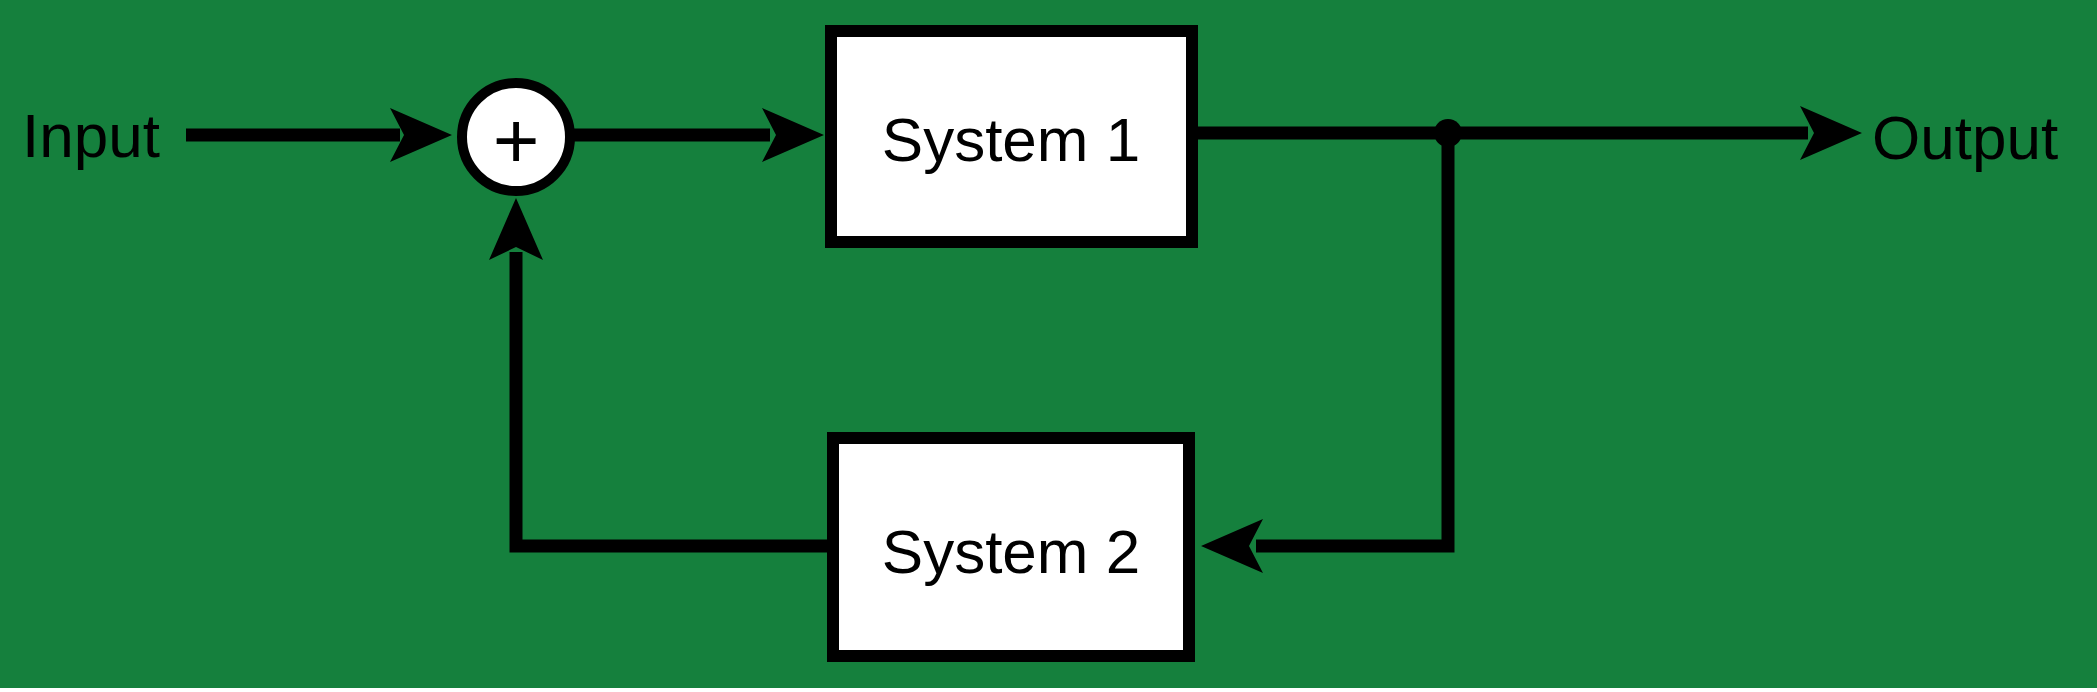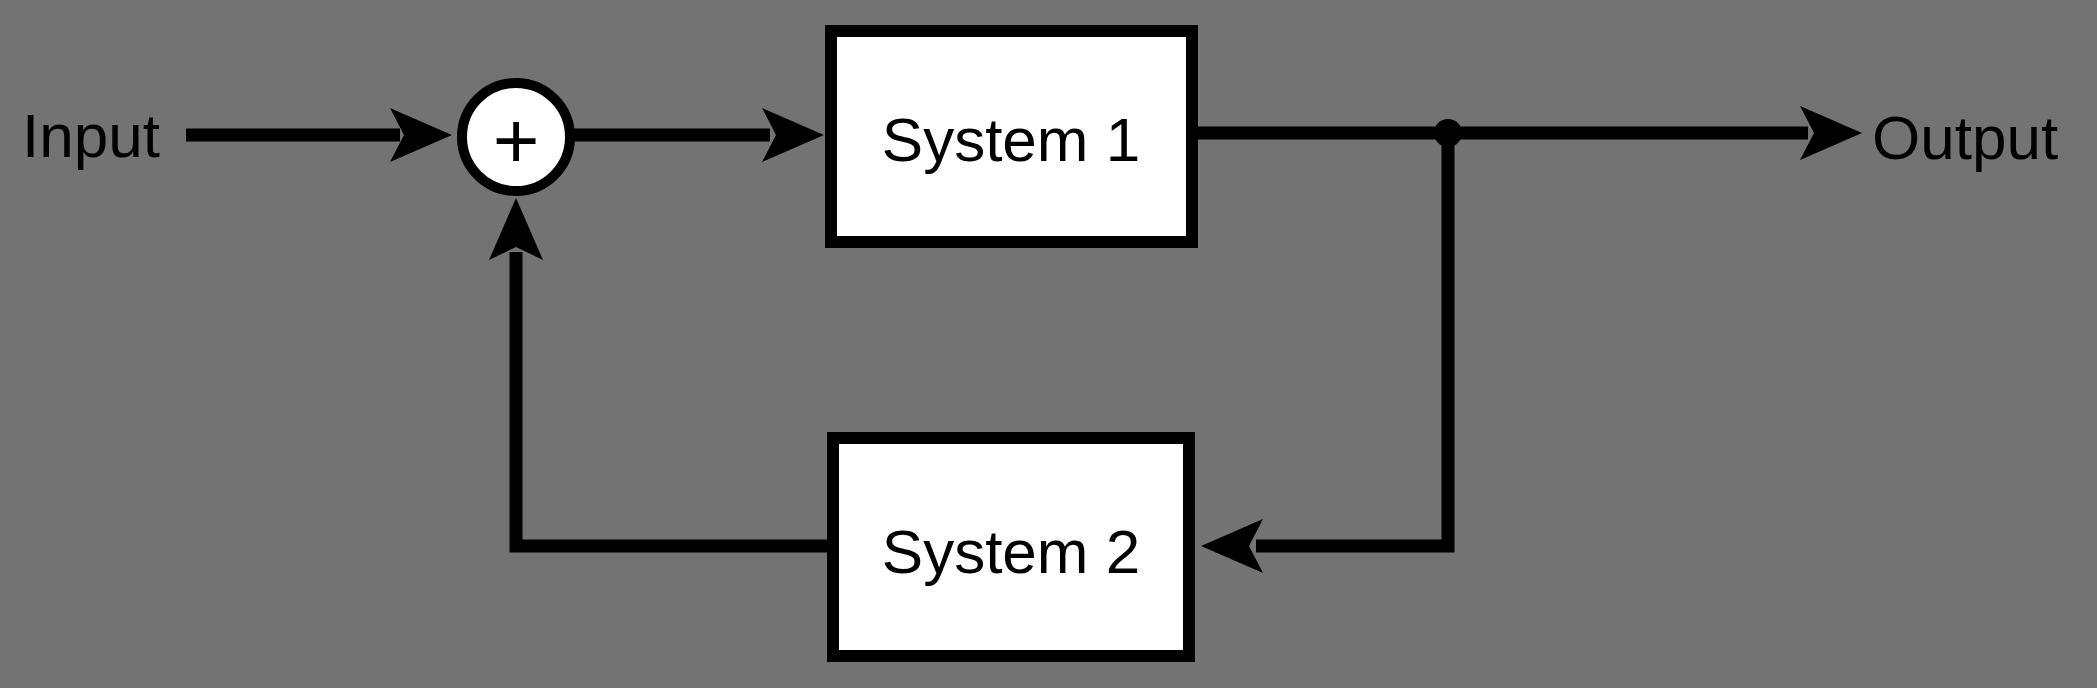--- a/index.html
+++ b/index.html
@@ -4,21 +4,21 @@
 <style>
   html, body {
     margin: 0;
     padding: 0;
     background: #ffffff;
   }
   .canvas {
     position: relative;
     width: 2097px;
     height: 688px;
-    background: #737373;
+    background: #15803d;
     overflow: hidden;
     color: #000000; 
     text-decoration: underline;
   }
   svg { display: block; }
   text {
     font-family: "Liberation Sans", sans-serif;
     fill: #000000;
   }
   .diagram-label { font-size: 62px; }

